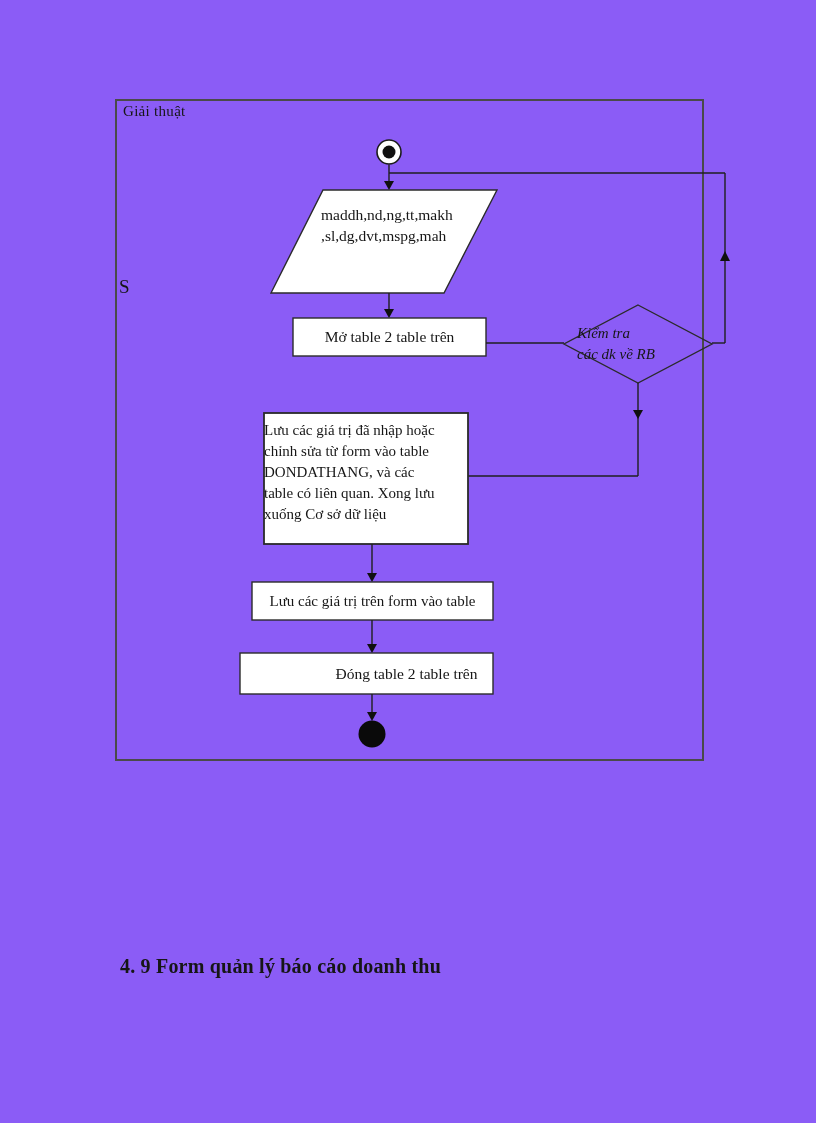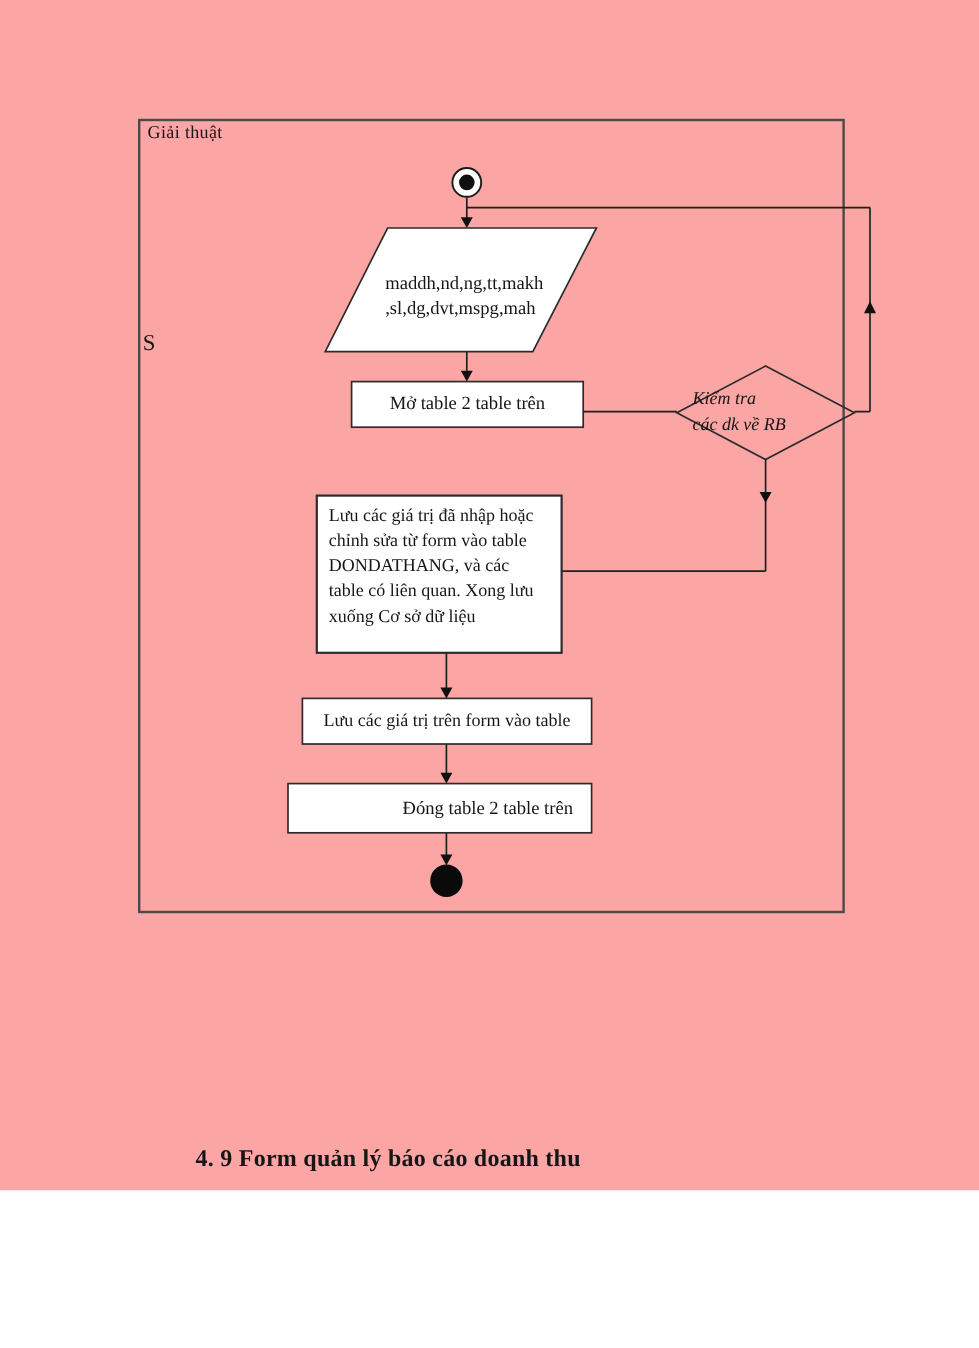--- a/index.html
+++ b/index.html
@@ -3,22 +3,22 @@
 <meta charset="utf-8">
 <style>
   html, body {
     margin: 0;
     padding: 0;
     background: #ffffff;
   }
   .page {
     position: relative;
     width: 816px;
-    height: 992px;
-    background: #fca5a5;
+    height: 1123px;
+    background: #8b5cf6;
     font-family: "Liberation Serif", "DejaVu Serif", serif;
     color: #161616;
     overflow: hidden;
   }
   .layer {
     position: absolute;
     top: 0;
     left: 0;
   }
   .t {
@@ -36,21 +36,20 @@
     top: 276px;
     font-size: 19px;
   }
   .node-text-input {
     left: 321px;
     top: 204px;
     width: 170px;
     font-size: 15.5px;
     line-height: 21px;
     text-align: left;
-    margin-top: 22px;
   }
   .box-label {
     position: absolute;
     display: flex;
     align-items: center;
     justify-content: center;
     text-align: left;
     font-size: 15.5px;
   }
   .lbl-open-tables { left: 293px; top: 318px; width: 193px; height: 38px; }
@@ -59,36 +58,35 @@
   .node-text-decision {
     left: 577px;
     top: 323px;
     width: 122px;
     font-size: 15px;
     line-height: 21px;
     text-align: left;
     font-style: italic;
   }
   .node-text-savedb {
-    left: 274px;
+    left: 264px;
     top: 420px;
     width: 188px;
     font-size: 15px;
     line-height: 21px;
     text-align: left;
     white-space: normal;
   }
   .node-text-savedb div { white-space: nowrap; }
   .heading {
     left: 120px;
     top: 955px;
     font-size: 20px;
     font-weight: bold;
     letter-spacing: 0.2px;
-    margin-left: 43px;
   }
 </style>
 </head>
 <body>
 
 <div class="page">
 
   <svg class="layer" width="816" height="1123" viewBox="0 0 816 1123">
 
     <rect x="116" y="100" width="587" height="660" fill="none" stroke="#4a4a4a" stroke-width="2"></rect>

